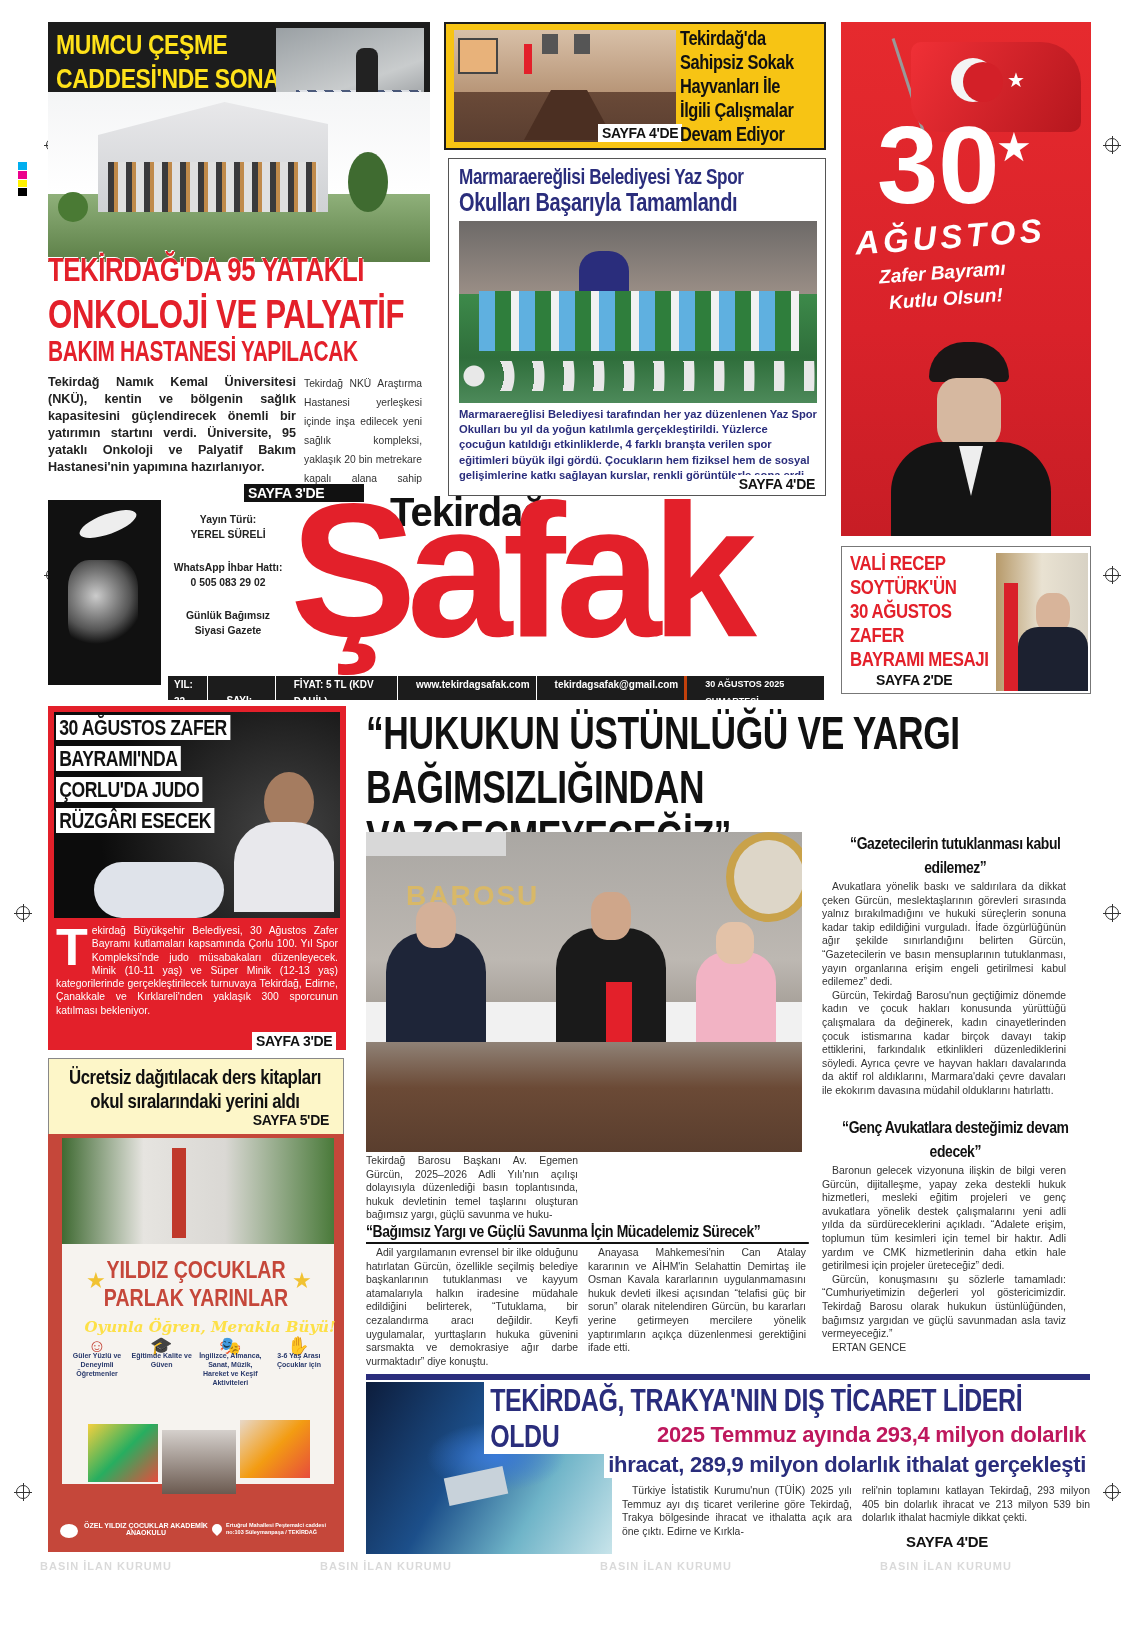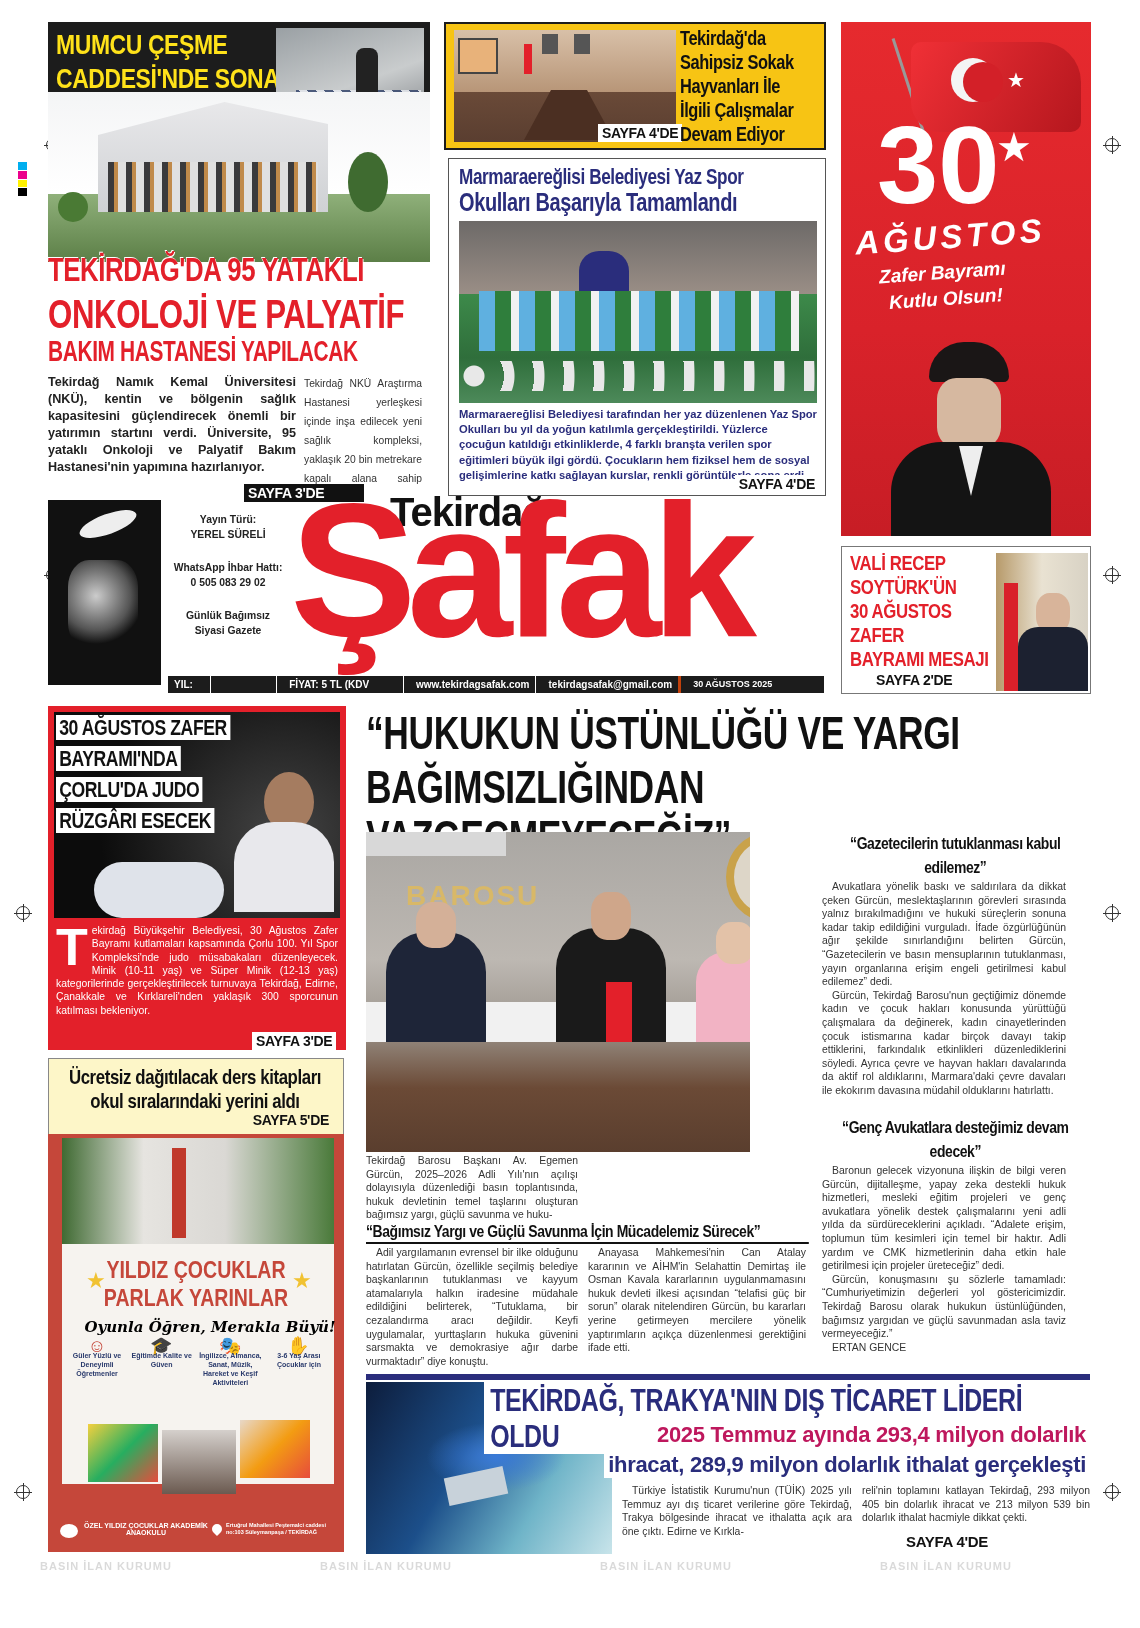--- a/index.html
+++ b/index.html
@@ -121,21 +121,21 @@
   <div>YEREL SÜRELİ</div>
   <div style="height:18px"></div>
   <div>WhatsApp İhbar Hattı:</div>
   <div>0 505 083 29 02</div>
   <div style="height:18px"></div>
   <div>Günlük Bağımsız</div>
   <div>Siyasi Gazete</div>
 </div>
 <div class="abs" style="left:390px;top:490px;font-size:40px;font-weight:bold;color:#111;letter-spacing:-1px">Tekirdağ</div>
 <div class="abs" style="left:290px;top:475px;font-size:190px;line-height:190px;font-weight:bold;color:#e3202a;letter-spacing:-10px;transform:scaleX(1.0)">Şafak</div>
-<div class="abs" style="left:168px;top:676px;width:656px;height:17px;background:#1c1c1c;display:flex;gap:6px;font-size:10px;font-weight:bold;color:#fff;line-height:17px">
+<div class="abs" style="left:168px;top:676px;width:656px;height:24px;background:#1c1c1c;display:flex;gap:12px;font-size:10px;font-weight:bold;color:#fff;line-height:17px">
   <span style="padding:0 6px;border-right:1px solid #fff">YIL: 32</span>
   <span style="padding:16px 6px;border-right:1px solid #fff">SAYI: 9373</span>
   <span style="padding:0 6px;border-right:1px solid #fff">FİYAT: 5 TL (KDV DAHİL)</span>
   <span style="padding:0 6px;border-right:1px solid #fff">www.tekirdagsafak.com</span>
   <span style="padding:0 6px;border-right:3px solid #c2410c">tekirdagsafak@gmail.com</span>
   <span style="padding:0 6px;font-size:9px">30 AĞUSTOS 2025 CUMARTESİ</span>
 </div>
 
 <div class="abs" style="left:841px;top:546px;width:250px;height:148px;border:1px solid #777">
   <div class="abs cond" style="left:8px;top:4px;color:#e3202a;font-size:21px;line-height:24px;transform:scaleX(0.8);width:200px">
@@ -183,21 +183,21 @@
   <div class="photo" style="left:14px;top:4px;width:272px;height:110px;background:linear-gradient(90deg,#3f6a32,#e6e4e0 30%,#dad8d4 60%,#4a7a3a)">
     <div class="abs" style="left:110px;top:10px;width:14px;height:90px;background:#c0392b"></div>
   </div>
   <div class="abs" style="left:14px;top:110px;width:272px;height:240px;background:#f6f3ef"></div>
   <div class="abs" style="left:0;top:122px;width:296px;text-align:center;color:#c5473a;font-weight:bold;font-size:23px;line-height:28px;transform:scaleX(0.85)">
     <div>YILDIZ ÇOCUKLAR</div>
     <div>PARLAK YARINLAR</div>
   </div>
   <div class="abs" style="left:38px;top:134px;color:#f1c232;font-size:22px">★</div>
   <div class="abs" style="left:244px;top:134px;color:#f1c232;font-size:22px">★</div>
-  <div class="abs" style="left:0;top:184px;width:324px;text-align:center;color:#000000;font-style:italic;font-weight:bold;font-size:15px;font-family:'DejaVu Serif',serif">Oyunla Öğren, Merakla Büyü!</div>
+  <div class="abs" style="left:0;top:184px;width:324px;text-align:center;color:#fde047;font-style:italic;font-weight:bold;font-size:15px;font-family:'DejaVu Serif',serif">Oyunla Öğren, Merakla Büyü!</div>
   <div class="abs" style="left:18px;top:208px;width:264px;display:flex;justify-content:space-between">
     <div style="width:62px;text-align:center;font-size:7px;line-height:9px;font-weight:bold;color:#2a3a6c"><div style="color:#c5473a;font-size:18px">☺</div><span>Güler Yüzlü ve Deneyimli Öğretmenler</span></div>
     <div style="width:62px;text-align:center;font-size:7px;line-height:9px;font-weight:bold;color:#2a3a6c"><div style="color:#c5473a;font-size:18px">🎓</div><span>Eğitimde Kalite ve Güven</span></div>
     <div style="width:70px;text-align:center;font-size:7px;line-height:9px;font-weight:bold;color:#2a3a6c"><div style="color:#c5473a;font-size:18px">🎭</div><span>İngilizce, Almanca, Sanat, Müzik, Hareket ve Keşif Aktiviteleri</span></div>
     <div style="width:62px;text-align:center;font-size:7px;line-height:9px;font-weight:bold;color:#2a3a6c"><div style="color:#c5473a;font-size:18px">✋</div><span>3-6 Yaş Arası Çocuklar için</span></div>
   </div>
   <div class="photo" style="left:40px;top:290px;width:70px;height:58px;background:linear-gradient(135deg,#f4d03f,#27ae60 50%,#e74c3c)"></div>
   <div class="photo" style="left:114px;top:296px;width:74px;height:64px;background:linear-gradient(#d5d0cc,#6b5a50)"></div>
   <div class="photo" style="left:192px;top:286px;width:70px;height:58px;background:linear-gradient(135deg,#e8d8c8,#f39c12 50%,#e74c3c)"></div>
   <div class="abs" style="left:12px;top:390px;width:18px;height:14px;background:#fff;border-radius:50%"></div>
@@ -205,21 +205,21 @@
     <div>ÖZEL YILDIZ ÇOCUKLAR AKADEMİK</div>
     <div style="text-align:center">ANAOKULU</div>
   </div>
   <div class="abs" style="left:164px;top:390px;width:10px;height:10px;background:#fff;border-radius:50% 50% 50% 0;transform:rotate(-45deg)"></div>
   <div class="abs" style="left:178px;top:388px;width:114px;color:#fff;font-size:5.5px;line-height:7px;font-weight:bold">Ertuğrul Mahallesi Peştemalci caddesi no:103 Süleymanpaşa / TEKİRDAĞ</div>
 </div>
 
 <div class="abs" style="left:360px;top:708px;width:730px;height:666px">
   <div class="abs cond" style="left:6px;top:0;width:900px;font-size:46px;line-height:50px;color:#111;transform:scaleX(0.77)">“HUKUKUN ÜSTÜNLÜĞÜ VE YARGI</div>
   <div class="abs cond" style="left:6px;top:54px;width:920px;font-size:46px;line-height:50px;color:#111;transform:scaleX(0.77)">BAĞIMSIZLIĞINDAN VAZGEÇMEYECEĞİZ”</div>
-  <div class="photo" style="left:6px;top:124px;width:384px;height:320px;background:linear-gradient(#aaa7a3,#bdb8b2 40%,#9e9890 60%,#6b4a36 80%,#5a3e2e)">
+  <div class="photo" style="left:6px;top:124px;width:436px;height:320px;background:linear-gradient(#aaa7a3,#bdb8b2 40%,#9e9890 60%,#6b4a36 80%,#5a3e2e)">
     <div class="abs" style="left:0;top:0;width:140px;height:24px;background:#d8d8d8"></div>
     <div class="abs" style="left:40px;top:48px;color:#d8b868;font-weight:bold;font-size:28px;letter-spacing:2px">BAROSU</div>
     <div class="abs" style="left:360px;top:0;width:86px;height:90px;border-radius:50%;border:8px solid #c9a24a;background:#ddd6c8"></div>
     <div class="abs" style="left:0;top:170px;width:442px;height:40px;background:#f1f1f1"></div>
     <div class="abs" style="left:20px;top:100px;width:100px;height:110px;background:#1e2538;border-radius:40px 40px 0 0"></div>
     <div class="abs" style="left:50px;top:70px;width:40px;height:46px;background:#d4b098;border-radius:40%"></div>
     <div class="abs" style="left:190px;top:96px;width:110px;height:114px;background:#1a1a1a;border-radius:40px 40px 0 0"></div>
     <div class="abs" style="left:225px;top:60px;width:40px;height:48px;background:#cfa68a;border-radius:40%"></div>
     <div class="abs" style="left:330px;top:120px;width:80px;height:90px;background:#f2b3c4;border-radius:30px 30px 0 0"></div>
     <div class="abs" style="left:350px;top:90px;width:38px;height:42px;background:#e3c2a8;border-radius:40%"></div>

